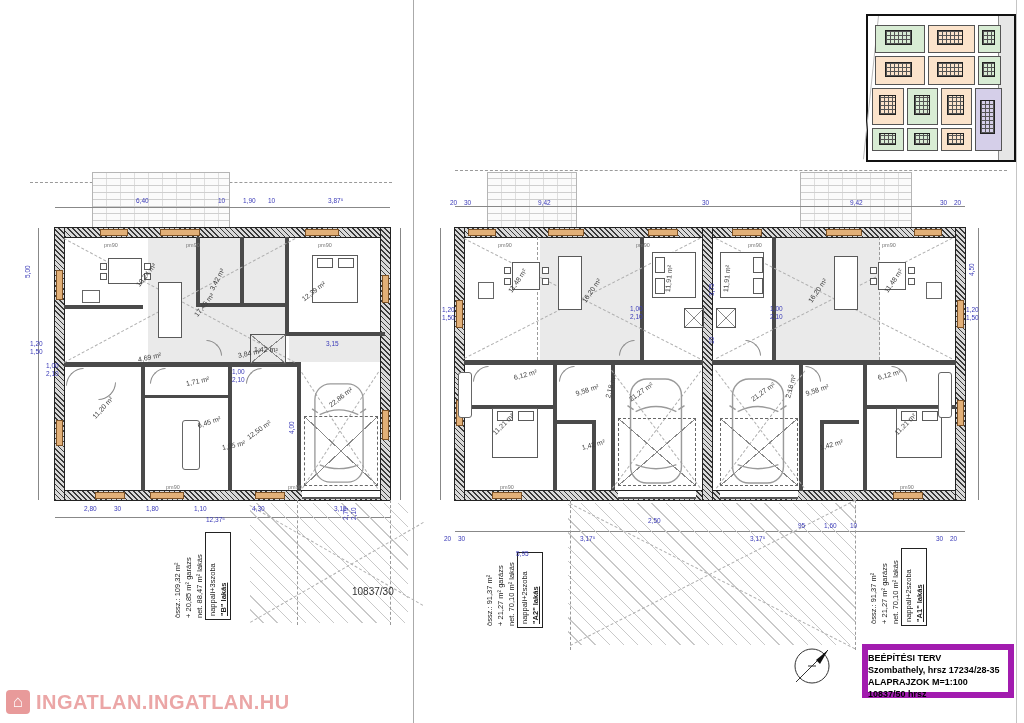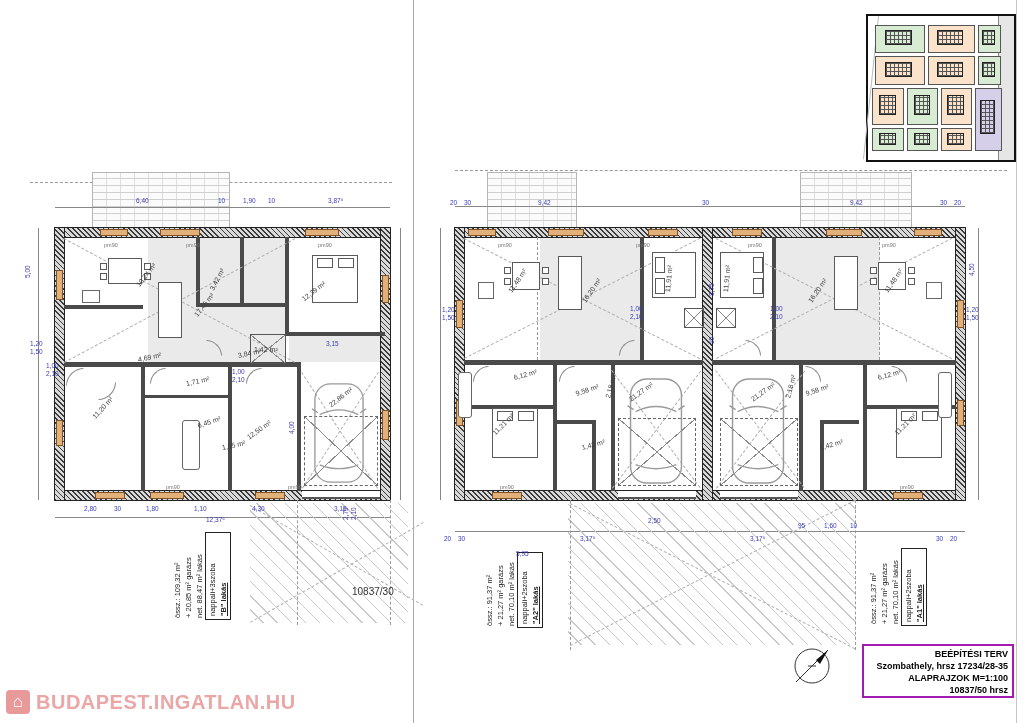--- a/index.html
+++ b/index.html
@@ -30,22 +30,22 @@
                linear-gradient(to bottom right,transparent calc(50% - .5px),#888 calc(50% - .5px) calc(50% + .5px),transparent 0);}
   .xdash{border-style:dashed;border-color:#666;}
   .fix{position:absolute;border:1px solid #666;border-radius:3px;background:#fff;box-sizing:border-box;}
   .gdoor{position:absolute;background:#fff;border-bottom:2px solid #555;box-sizing:border-box;}
   
   .vwrap{position:absolute;transform:rotate(-90deg);transform-origin:top left;background:#fff;font-size:7.5px;color:#222;line-height:11px;}
   .vwrap .plain{padding:0 2px;white-space:nowrap;}
   .vwrap .bordered{border:1px solid #222;padding:1px 3px;white-space:nowrap;}
   .vwrap .utitle{font-weight:bold;text-decoration:underline;}
   
-  #titleblock{position:absolute;left:862px;top:644px;width:152px;height:54px;border:2px solid #a21caf;background:#fff;
-    box-sizing:border-box;text-align:right;font-weight:bold;font-size:9px;line-height:12px;padding:2px 4px 0 0;color:#000;}
+  #titleblock{position:absolute;left:862px;top:644px;width:152px;height:54px;border:6px solid #a21caf;background:#fff;
+    box-sizing:border-box;text-align:left;font-weight:bold;font-size:9px;line-height:12px;padding:2px 4px 0 0;color:#000;}
   
   #inset{position:absolute;left:866px;top:14px;width:150px;height:148px;border:2px solid #111;background:#fff;box-sizing:border-box;}
   .parcel{position:absolute;border:1px solid #555;box-sizing:border-box;}
   .minib{position:absolute;left:18%;top:18%;width:58%;height:56%;border:1px solid #222;box-sizing:border-box;
     background-image:repeating-linear-gradient(0deg,#555 0 1px,transparent 1px 4px),repeating-linear-gradient(90deg,#555 0 1px,transparent 1px 4px);}
   
   #wm{position:absolute;left:6px;top:690px;display:flex;align-items:center;gap:6px;}
   #wm .wicon{width:24px;height:24px;border-radius:4px;background:#e89a9a;color:#fff;display:flex;align-items:center;justify-content:center;font-size:17px;font-weight:bold;}
   #wm .wtext{font-size:20px;font-weight:bold;color:#eba6a6;letter-spacing:.5px;}
   .plabel{position:absolute;font-size:10px;color:#333;}
@@ -359,21 +359,21 @@
 
   <div id="titleblock">
     <div>BEÉPÍTÉSI TERV</div>
     <div>Szombathely, hrsz 17234/28-35</div>
     <div>ALAPRAJZOK M=1:100</div>
     <div>10837/50 hrsz</div>
   </div>
 
   <div id="wm">
     <div class="wicon">⌂</div>
-    <div class="wtext">BUDAPEST.INGATLAN.HU</div>
+    <div class="wtext">INGATLAN.INGATLAN.HU</div>
   </div>
 
 <span class="rl" style="left: 138px; top: 282px; transform: rotate(-52deg);">10,24 m²</span>
     <span class="rl" style="left: 196px; top: 312px; transform: rotate(-52deg);">17,45 m²</span>
     <span class="rl" style="left: 303px; top: 296px; transform: rotate(-38deg);">12,39 m²</span>
     <span class="rl" style="left: 212px; top: 286px; transform: rotate(-62deg);">3,42 m²</span>
     <span class="rl" style="left: 254px; top: 346px;">1,42 m²</span>
     <span class="rl" style="left: 138px; top: 356px; transform: rotate(-12deg);">4,69 m²</span>
     <span class="rl" style="left: 238px; top: 352px; transform: rotate(-12deg);">3,84 m²</span>
     <span class="rl" style="left: 94px; top: 414px; transform: rotate(-48deg);">11,20 m²</span>

